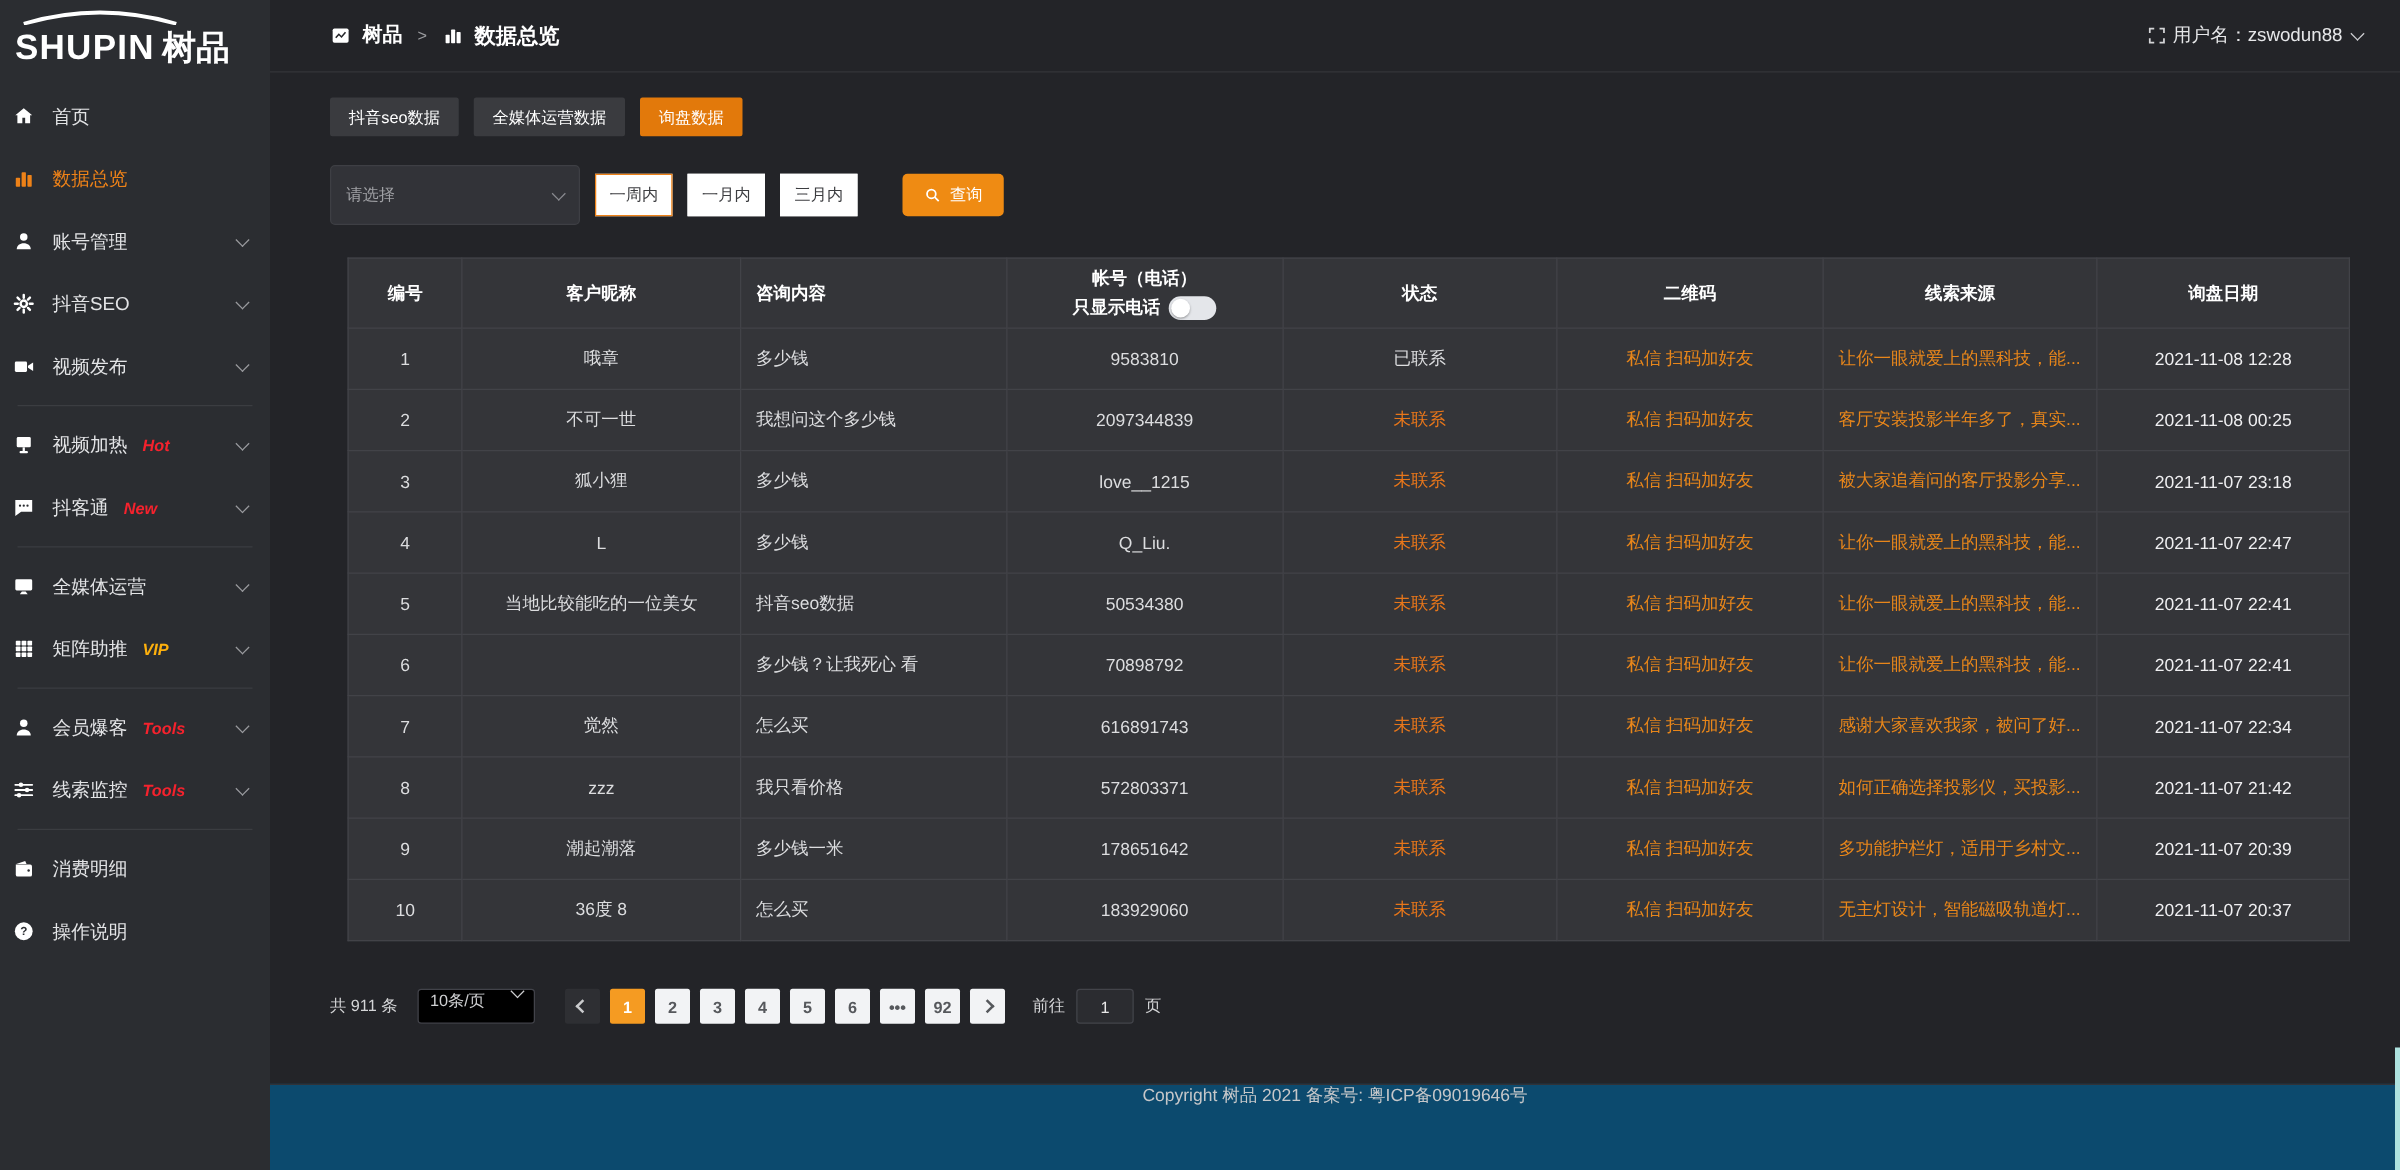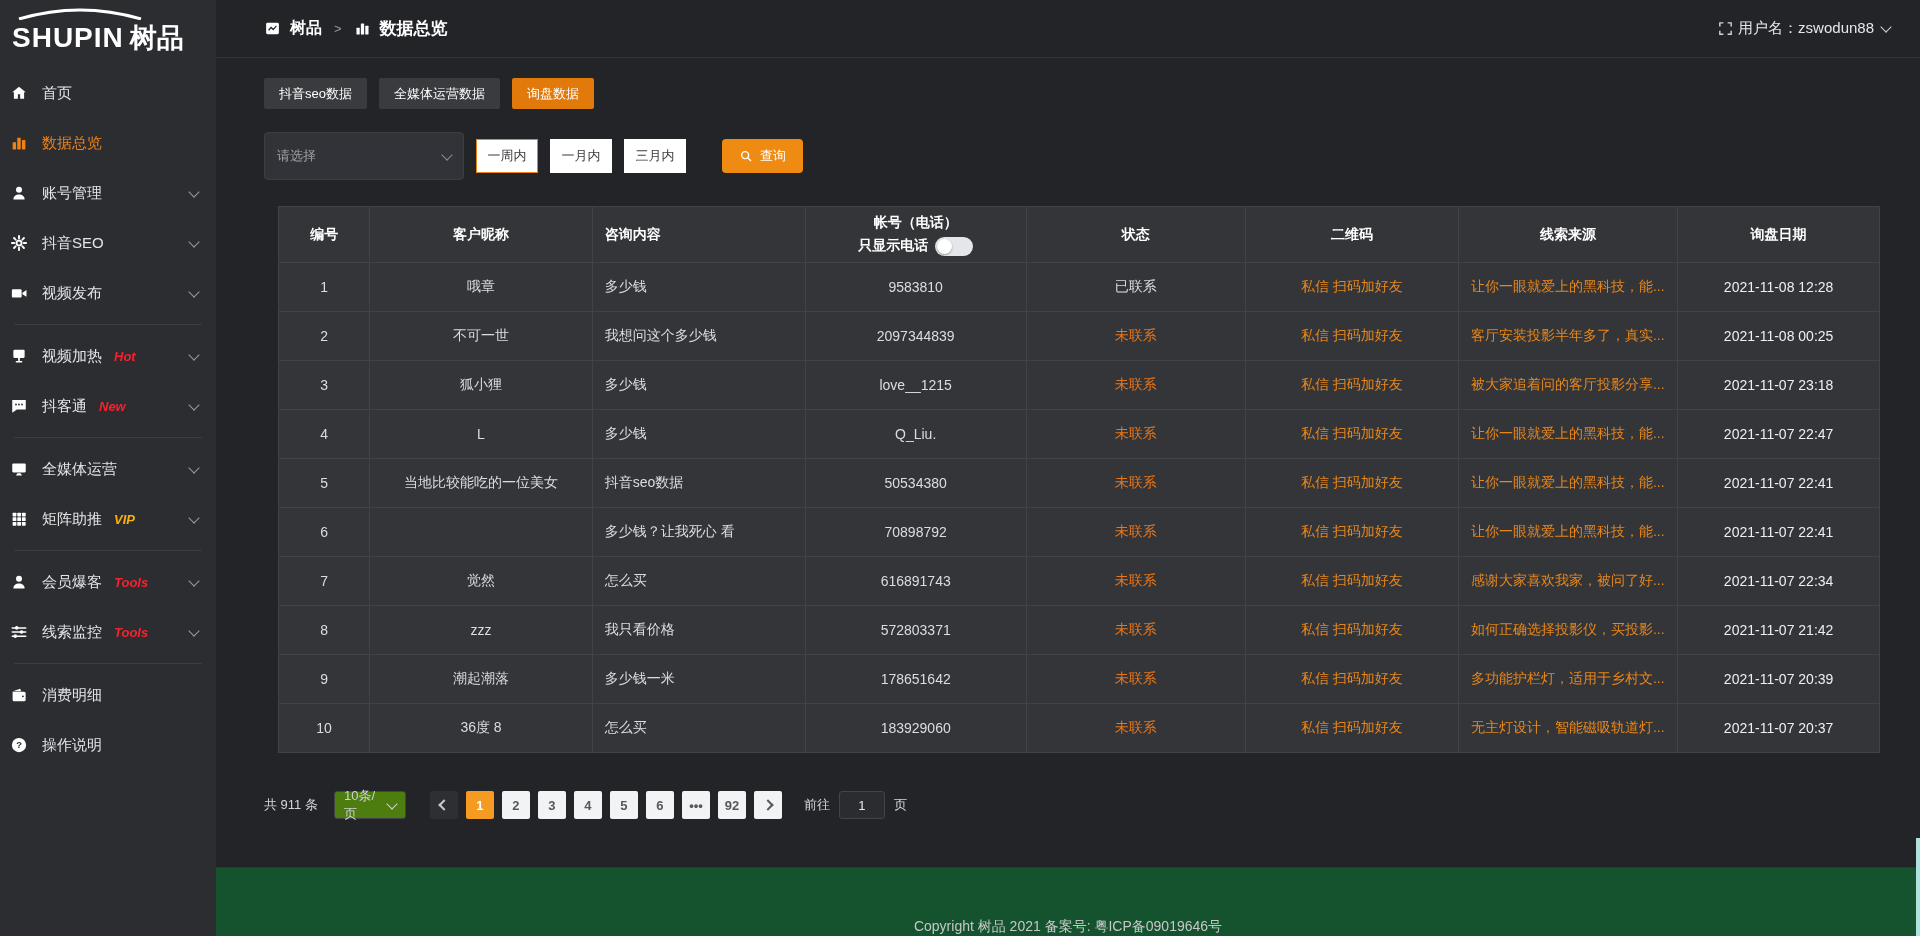--- a/index.html
+++ b/index.html
@@ -85,37 +85,37 @@
   .cell-date{color:#efeff1;}
   .toggle-row{display:flex;align-items:center;justify-content:center;gap:7px;margin-top:5px;font-weight:bold;}
   .toggle{width:38px;height:19px;border-radius:10px;background:#e4e6ea;position:relative;
     display:inline-block;cursor:pointer;flex-shrink:0;}
   .knob{position:absolute;left:2px;top:2px;width:15px;height:15px;border-radius:50%;background:#fff;
     box-shadow:0 1px 2px rgba(0,0,0,.35);}
 
   
   .pagination{margin-top:38px;display:flex;align-items:center;font-size:13px;color:#d4d5d7;}
   .total{margin-right:16px;white-space:nowrap;}
-  .psize{width:72px;height:28px;background:#4d7c0f;border:1px solid #42434a;border-radius:3px;
-    display:flex;align-items:center;justify-content:space-between;padding:0 9px;color:#cfd0d2;
+  .psize{width:94px;height:28px;background:#000000;border:1px solid #42434a;border-radius:3px;
+    display:flex;align-items:flex-start;justify-content:space-between;padding:0 9px;color:#cfd0d2;
     cursor:pointer;margin-right:20px;box-sizing:border-box;}
   .pg{min-width:28px;height:28px;border-radius:2px;display:flex;align-items:center;justify-content:center;
     margin:0 4px;background:#f2f3f5;color:#56585c;font-weight:bold;font-size:13px;cursor:pointer;
     padding:0 4px;box-sizing:border-box;}
   .pg.prev{background:#2e2f33;color:#cacbcd;}
   .pg.active{background:#f59b22;color:#fff;}
   .pg .chevron{border-width:2px;width:6px;height:6px;}
   .goto{margin-left:18px;display:flex;align-items:center;gap:9px;}
   .goto-input{width:46px;height:28px;background:#2b2c30;border:1px solid #43444a;border-radius:3px;
     color:#e8e8e8;text-align:center;font-size:13px;box-sizing:border-box;outline:none;
     font-family:inherit;}
 
   
-  .footer{height:68px;flex-shrink:0;border-top:1px solid #313237;background:#14532d;
-    display:flex;align-items:flex-end;justify-content:center;color:#c6c7c9;font-size:14px;margin-top:16px;}
+  .footer{height:68px;flex-shrink:0;border-top:1px solid #313237;background:#0c4a6e;
+    display:flex;align-items:flex-start;justify-content:center;color:#c6c7c9;font-size:14px;margin-top:16px;}
 
   .scroll-sliver{position:absolute;right:0;bottom:0;width:4px;height:98px;background:#aee3e0;}
 
   .svg{width:100%;height:100%;display:block;}
 </style>
 </head>
 <body>
 
 <div class="app">
 

